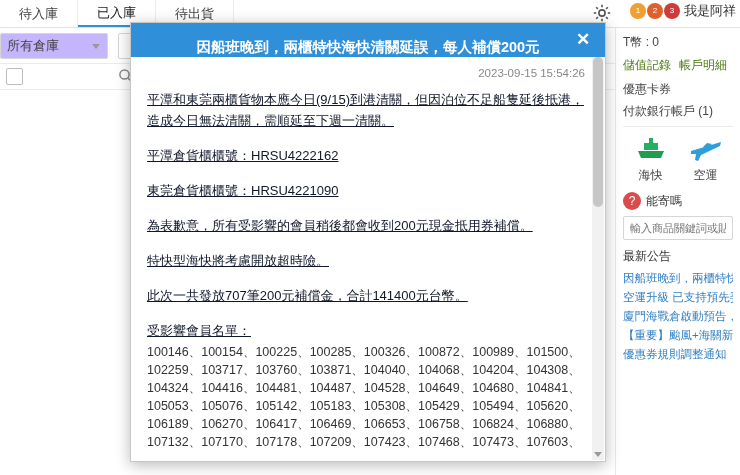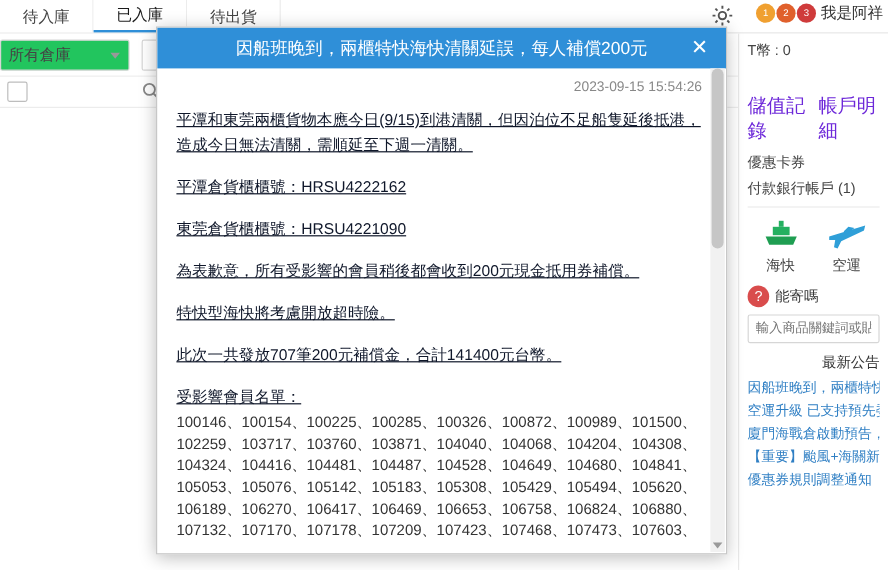--- a/index.html
+++ b/index.html
@@ -105,21 +105,21 @@
     border-bottom: 1px solid #ebebeb;
     box-sizing: border-box;
   }
   .select-box {
     position: absolute;
     left: 0; top: 5px;
     width: 108px;
     height: 26px;
     border: 1px solid #d6d6d6;
     border-radius: 2px;
-    background: #22c55e;
+    background: #c4b5fd;
     font-size: 13px;
     color: #444;
     display: flex;
     align-items: center;
     padding: 0 6px;
     box-sizing: border-box;
     cursor: pointer;
   }
   .select-box .caret {
     position: absolute;
@@ -196,24 +196,23 @@
     padding: 6px 7px;
     font-size: 12px;
     overflow: hidden;
   }
   .sb-line {
     color: #444;
     margin-bottom: 6px;
     font-size: 12px;
   }
   .sb-link {
-    color: #6d28d9;
-    font-size: 16px;
-    cursor: pointer;
-    margin-top: 21px;
+    color: #4d7c0f;
+    font-size: 12px;
+    cursor: pointer;
   }
   .sb-links-row {
     display: flex;
     gap: 8px;
     margin-bottom: 7px;
   }
   .sb-item {
     color: #444;
     font-size: 12px;
     margin-bottom: 5px;
@@ -271,21 +270,20 @@
     outline: none;
     width: 100%;
     font-size: 11px;
     font-family: "Liberation Sans", sans-serif;
     color: #333;
   }
   .sb-head {
     font-size: 12px;
     color: #333;
     margin-bottom: 5px;
-    text-align: right;
   }
   .notice {
     color: #2f7fc4;
     font-size: 11.5px;
     line-height: 16px;
     margin-bottom: 3px;
     white-space: nowrap;
     overflow: hidden;
     cursor: pointer;
   }
@@ -300,25 +298,25 @@
     border: 1px solid #c7c7c7;
     box-shadow: 0 3px 14px rgba(0,0,0,0.28);
     box-sizing: border-box;
     overflow: hidden;
   }
   .modal-header {
     height: 34px;
     background: #2f8fd8;
     color: #fff;
     display: flex;
-    align-items: center;
+    align-items: flex-end;
     justify-content: center;
     position: relative;
     font-size: 14.5px;
-    font-weight: normal;
+    font-weight: bold;
   }
   .modal-close {
     position: absolute;
     right: 12px;
     top: 7px;
     width: 20px;
     height: 20px;
     color: #fff;
     font-size: 17px;
     line-height: 20px;

